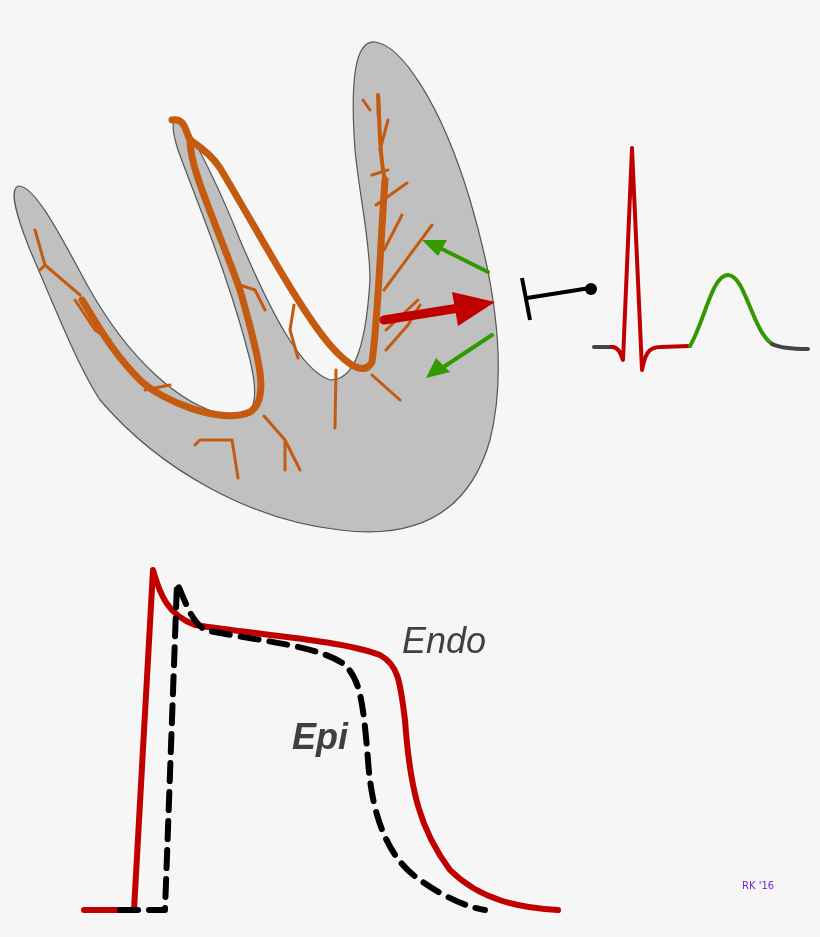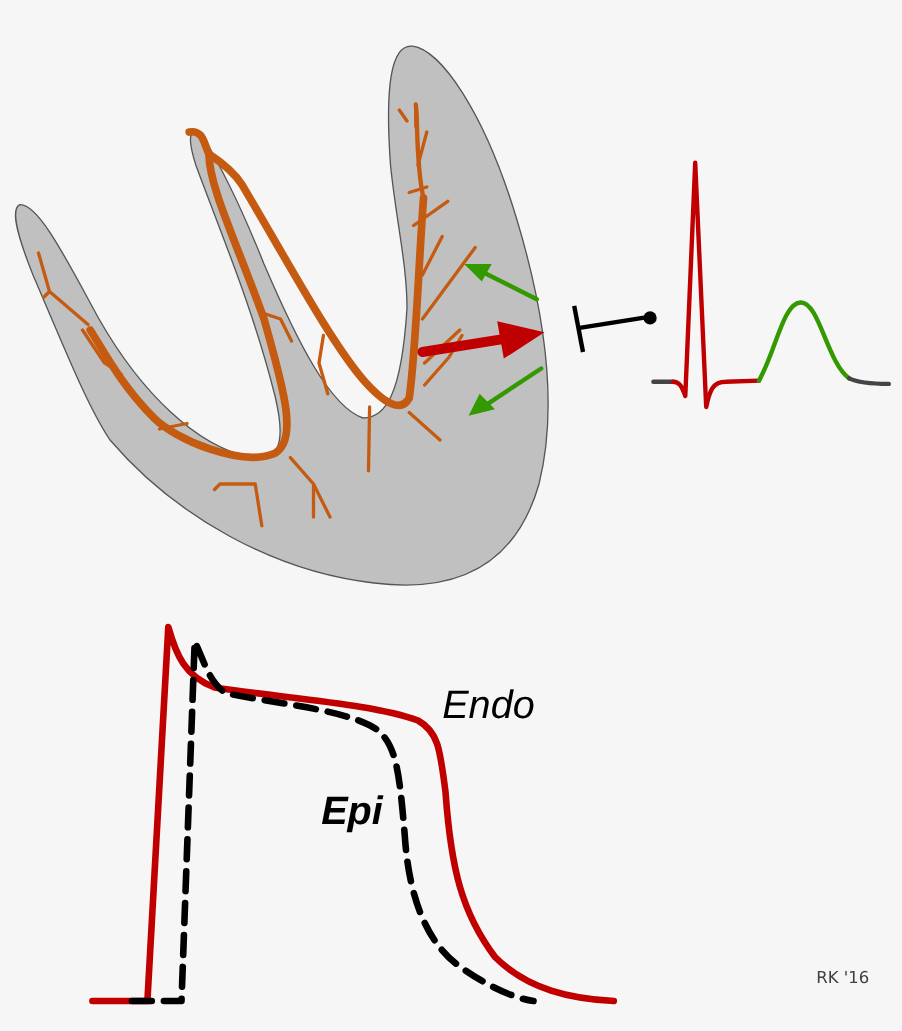--- a/index.html
+++ b/index.html
@@ -1,19 +1,19 @@
 <!DOCTYPE html>
 <html><head>
 <meta charset="utf-8">
 <style>
   html,body{margin:0;padding:0;background:#f6f6f6;}
   .canvas{position:relative;width:820px;height:937px;background:#f6f6f6;overflow:hidden;font-family:"Liberation Sans",sans-serif;}
   svg{position:absolute;left:0;top:0;}
-  .label{position:absolute;font-style:italic;font-size:36px;color:#000000;font-family:"Liberation Sans",sans-serif;}
-  .credit{position:absolute;font-size:15px;color:#404040;font-family:"DejaVu Sans",sans-serif;}
+  .label{position:absolute;font-style:italic;font-size:36px;color:#404040;font-family:"Liberation Sans",sans-serif;}
+  .credit{position:absolute;font-size:10px;color:#6d28d9;font-family:"DejaVu Sans",sans-serif;}
 </style>
 </head>
 <body>
 
 <div class="canvas">
   <svg width="820" height="937" viewBox="0 0 820 937">
 
     <path d="M18,186 C10,190 14,210 30,250 C60,320 80,370 100,400 C160,470 250,520 340,530 C420,540 470,510 490,440 C505,380 500,300 470,200 C440,100 400,45 375,42 C355,40 350,80 355,150 C360,200 370,240 370,280 C365,360 350,380 330,380 C300,370 270,310 240,240 C220,190 200,150 185,125 C175,115 168,118 178,150 C200,210 230,280 250,360 C262,410 250,420 225,415 C180,405 130,360 90,290 C60,235 35,185 18,186 Z" fill="#c0c0c0" stroke="#555" stroke-width="1.2"></path>
 
     <g fill="none" stroke="#c55a11" stroke-linecap="round" stroke-linejoin="round">

